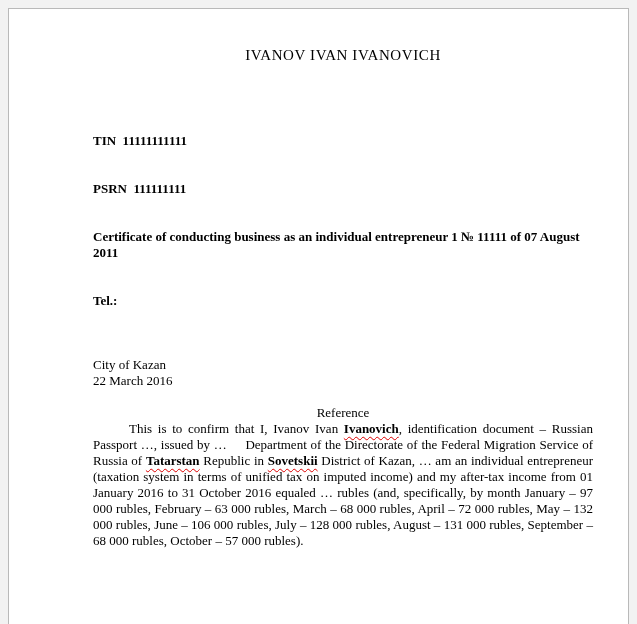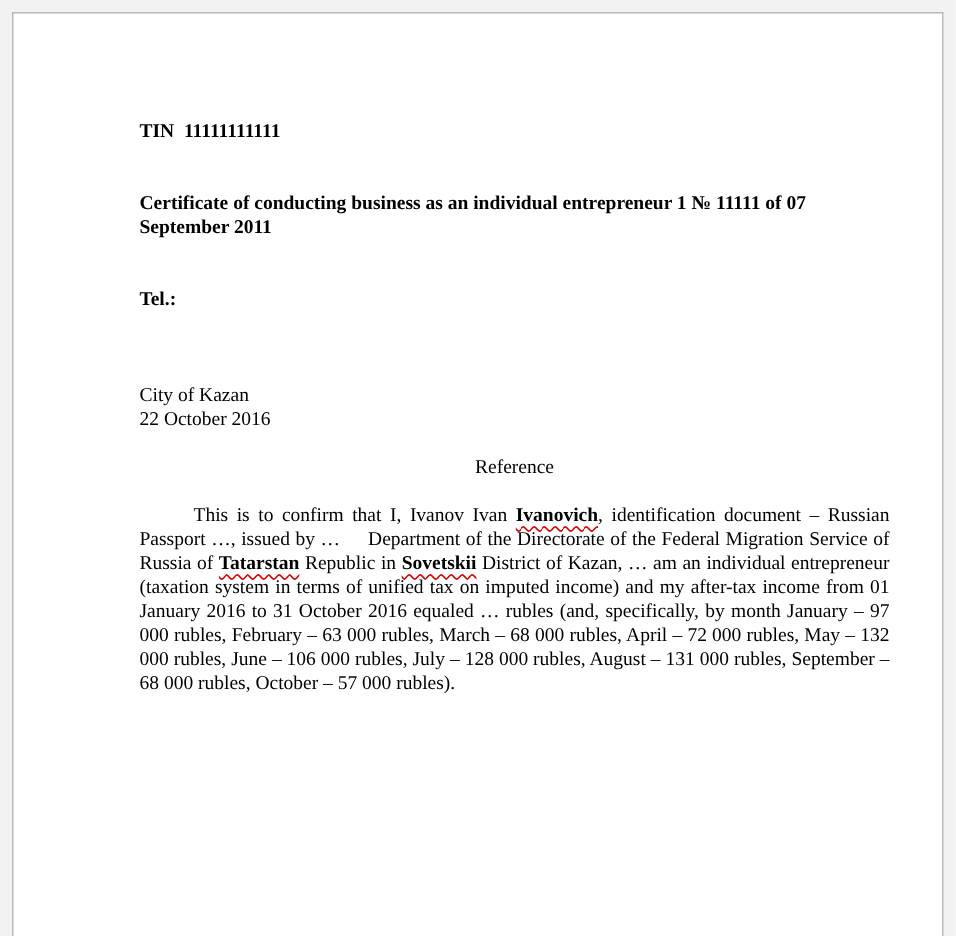--- a/index.html
+++ b/index.html
@@ -31,50 +31,52 @@
     letter-spacing: 0.6px;
     margin: 0 0 38px 0;
   }
   .details {
     white-space: pre-wrap;
     margin: 0 0 16px 0;
     font-weight: bold;
   }
   .details div, .placedate div { min-height: 16px; }
   .placedate { margin: 16px 0 0 0; font-family: Liberation Serif, serif; }
-  .ref-title { margin: 16px 0 16px 0; }
+  .ref-title { margin: 16px 0 0 0; }
   .body-par {
     text-align: justify;
     text-indent: 36px;
     margin: 0;
   }
   .misspelled {
     text-decoration: underline wavy #dd0000;
     text-decoration-thickness: 1px;
     text-underline-offset: 3px;
     text-decoration-skip-ink: none;
     font-weight: bold;
   }
 </style>
 </head>
 <body>
 
 <div class="page">
 
 
+  <div class="center doc-name">IVANOV IVAN IVANOVICH</div>
 
   <div class="details">
     <div>TIN  11111111111</div>
-    <div>Certificate of conducting business as an individual entrepreneur 1 № 11111 of 07 September 2011</div>
+    <div>PSRN  111111111</div>
+    <div>Certificate of conducting business as an individual entrepreneur 1 № 11111 of 07 August 2011</div>
     <div>Tel.:</div>
   </div>
 
   <div class="placedate">
     <div>City of Kazan</div>
-    <div>22 October 2016</div>
+    <div>22 March 2016</div>
   </div>
 
   <div class="center ref-title">Reference</div>
 
   <p class="body-par"><span>This is to confirm that I, Ivanov Ivan </span><span class="misspelled">Ivanovich</span><span>, identification document – Russian Passport …, issued by …&nbsp;&nbsp;&nbsp;&nbsp; Department of the Directorate of the Federal Migration Service of Russia of </span><span class="misspelled">Tatarstan</span><span> Republic in </span><span class="misspelled">Sovetskii</span><span> District of Kazan, … am an individual entrepreneur (taxation system in terms of unified tax on imputed income) and my after-tax income from 01 January 2016 to 31 October 2016 equaled … rubles (and, specifically, by month January – 97 000 rubles, February – 63 000 rubles, March – 68 000 rubles, April – 72 000 rubles, May – 132 000 rubles, June – 106 000 rubles, July – 128 000 rubles, August – 131 000 rubles, September – 68 000 rubles, October – 57 000 rubles).</span></p>
 
 
 </div>
 
 </body></html>

